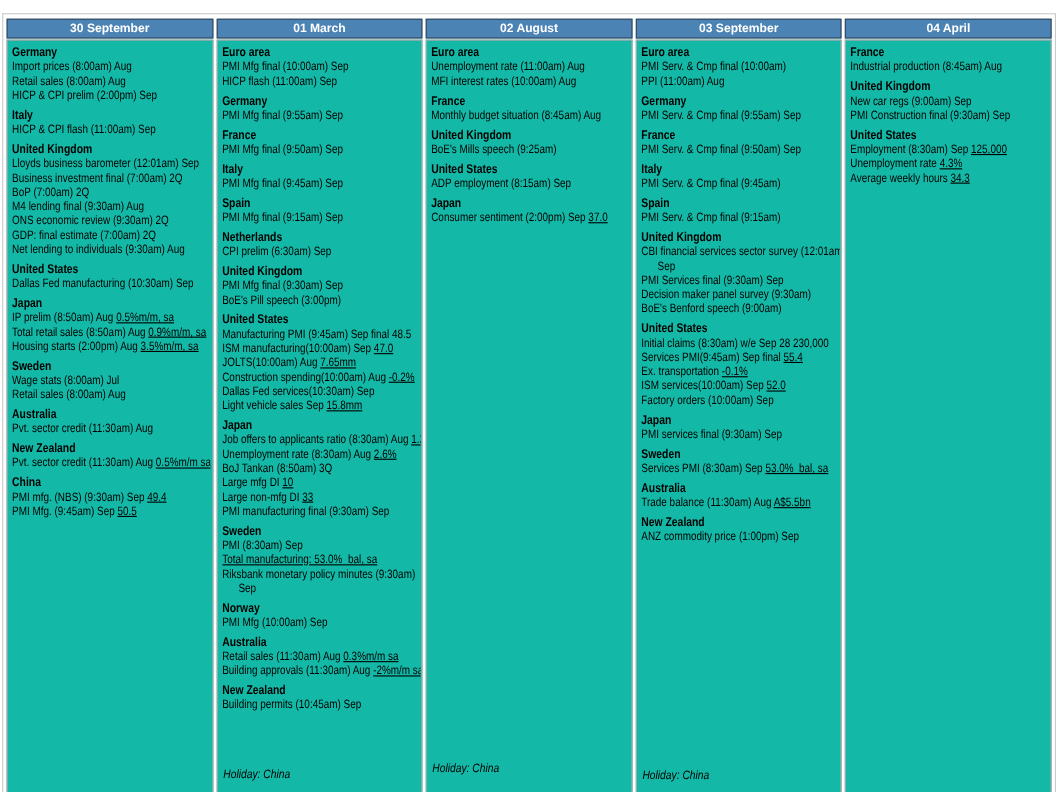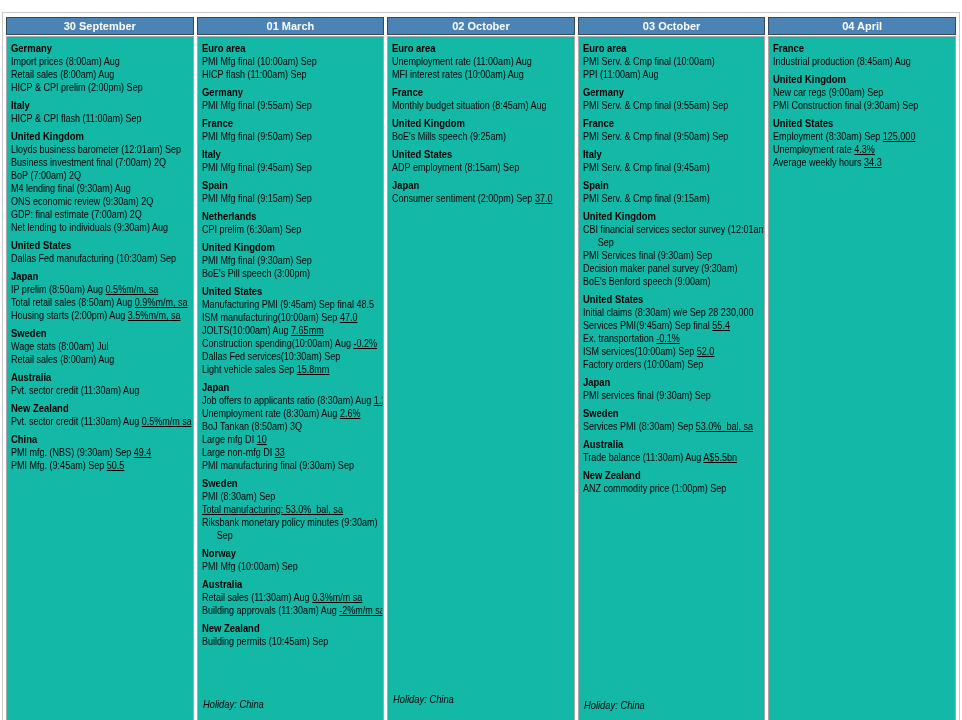--- a/index.html
+++ b/index.html
@@ -141,40 +141,40 @@
             <div class="country">Australia</div>
             <div class="event"><span>Retail sales (11:30am) Aug </span><span class="u">0.3%m/m sa</span></div>
             <div class="event"><span>Building approvals (11:30am) Aug </span><span class="u">-2%m/m sa</span></div>
             <div class="country">New Zealand</div>
             <div class="event"><span>Building permits (10:45am) Sep</span></div>
           </div>
           <div class="holiday">Holiday: China</div>
         </div>
       </div>
       <div class="column">
-        <div class="col-header">02 October</div>
+        <div class="col-header">02 August</div>
         <div class="col-body">
           <div class="col-body-inner">
             <div class="country">Euro area</div>
             <div class="event"><span>Unemployment rate (11:00am) Aug</span></div>
             <div class="event"><span>MFI interest rates (10:00am) Aug</span></div>
             <div class="country">France</div>
             <div class="event"><span>Monthly budget situation (8:45am) Aug</span></div>
             <div class="country">United Kingdom</div>
             <div class="event"><span>BoE's Mills speech (9:25am)</span></div>
             <div class="country">United States</div>
             <div class="event"><span>ADP employment (8:15am) Sep</span></div>
             <div class="country">Japan</div>
             <div class="event"><span>Consumer sentiment (2:00pm) Sep </span><span class="u">37.0</span></div>
           </div>
           <div class="holiday">Holiday: China</div>
         </div>
       </div>
       <div class="column">
-        <div class="col-header">03 October</div>
+        <div class="col-header">03 September</div>
         <div class="col-body">
           <div class="col-body-inner">
             <div class="country">Euro area</div>
             <div class="event"><span>PMI Serv. &amp; Cmp final (10:00am)</span></div>
             <div class="event"><span>PPI (11:00am) Aug</span></div>
             <div class="country">Germany</div>
             <div class="event"><span>PMI Serv. &amp; Cmp final (9:55am) Sep</span></div>
             <div class="country">France</div>
             <div class="event"><span>PMI Serv. &amp; Cmp final (9:50am) Sep</span></div>
             <div class="country">Italy</div>

